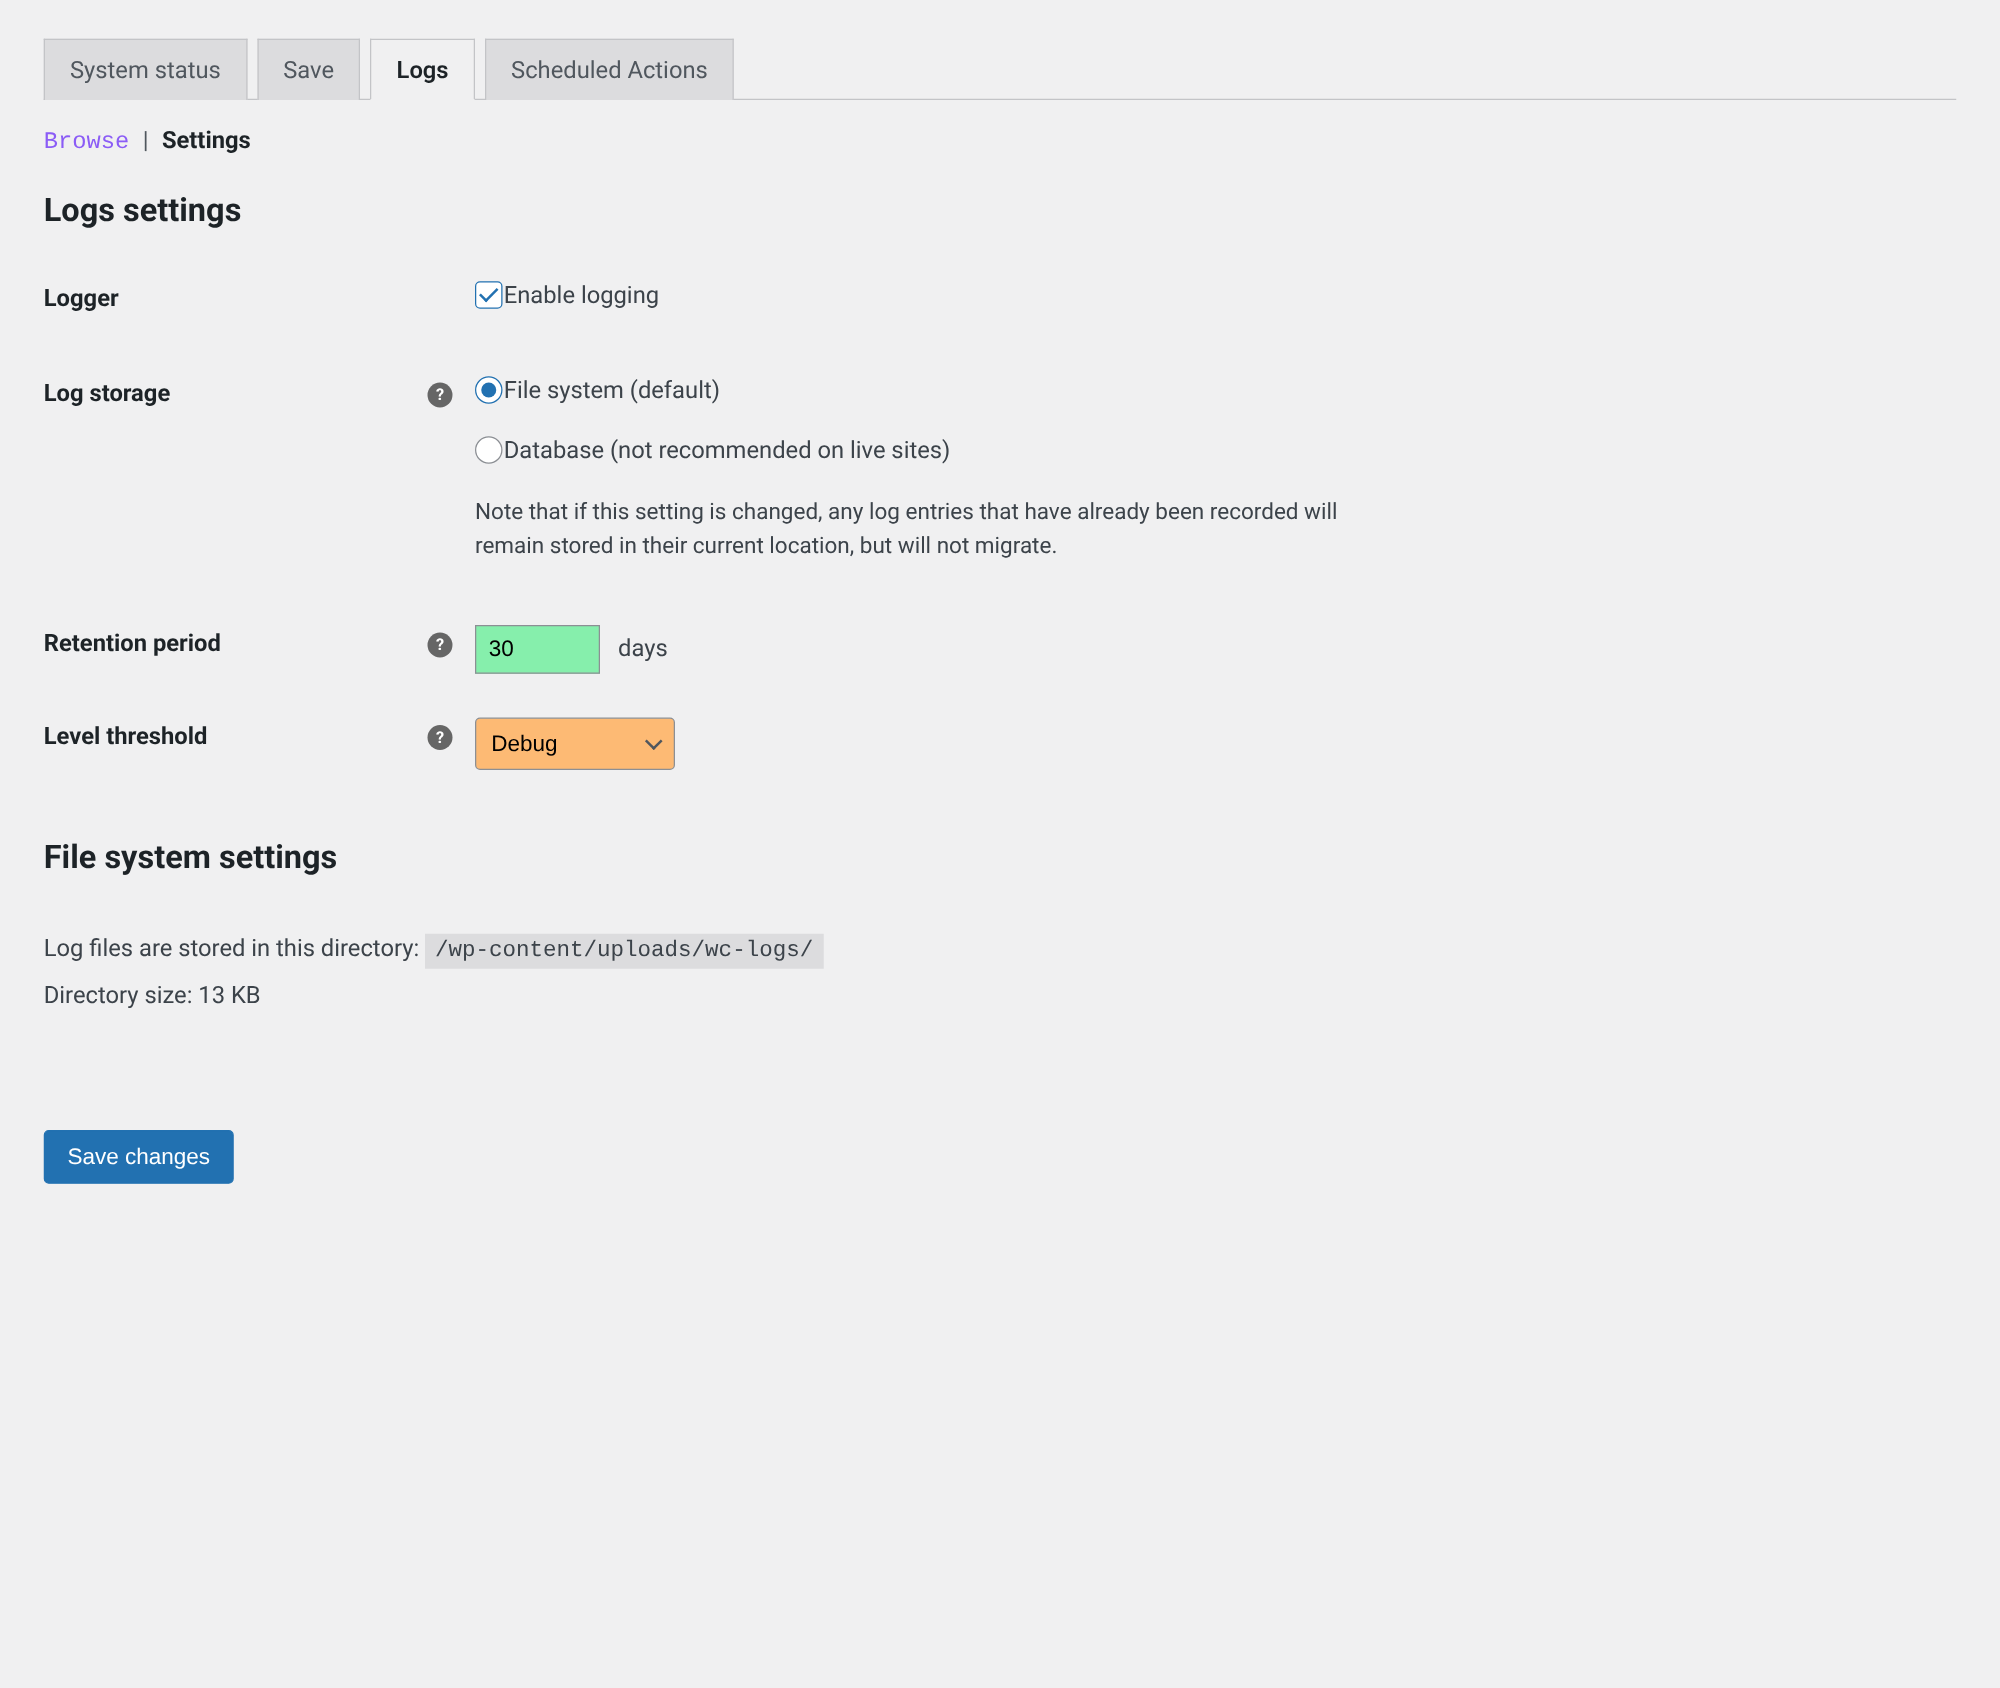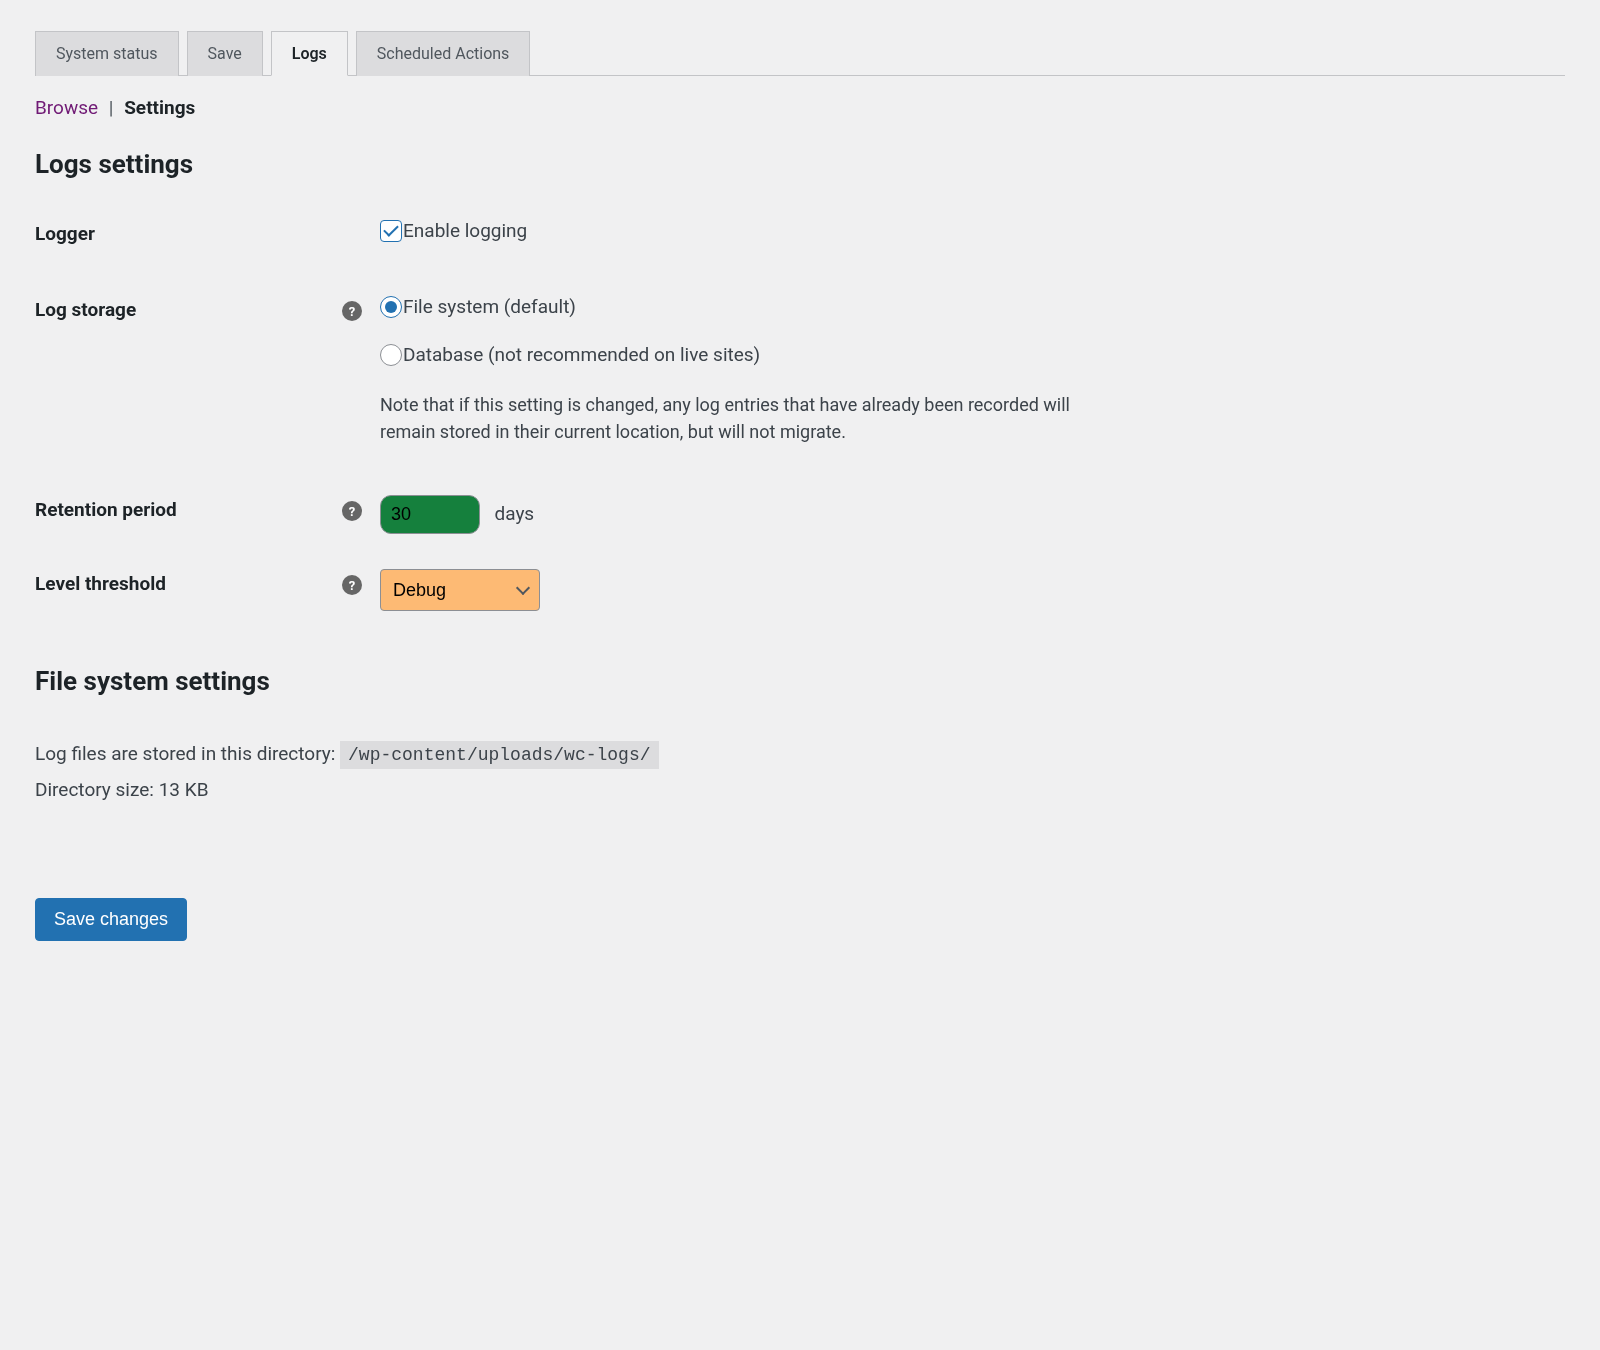--- a/index.html
+++ b/index.html
@@ -19,38 +19,39 @@
       border-bottom: 1px solid #c3c4c7;
       margin-bottom: 20px;
     }
     .tab {
       padding: 12px 20px;
       background: #dcdcde;
       border: 1px solid #c3c4c7;
       border-bottom: none;
       margin-right: 8px;
       color: #50575e;
-      font-size: 16px;
+      font-size: 19px;
       cursor: pointer;
       position: relative;
       bottom: -1px;
     }
     .tab.active {
       background: #f0f0f1;
       border-bottom: 1px solid #f0f0f1;
       color: #1d2327;
       font-weight: 600;
     }
     .subnav {
       margin-bottom: 30px;
       font-size: 19px;
     }
     .subnav a {
-      color: #701a75;
+      color: #8b5cf6;
       text-decoration: none;
+      font-family: Liberation Mono, monospace;
     }
     .subnav .sep {
       color: #50575e;
       margin: 0 6px;
     }
     .subnav .current {
       font-weight: 700;
       color: #1d2327;
     }
     h2 {
@@ -159,23 +160,23 @@
       font-size: 18px;
       color: #3c434a;
       line-height: 1.5;
       margin-top: 20px;
       max-width: 720px;
     }
     input[type="number"] {
       width: 100px;
       padding: 8px 10px;
       border: 1px solid #8c8f94;
-      border-radius: 11px;
-      font-size: 18px;
-      background: #15803d;
+      border-radius: 0;
+      font-size: 18px;
+      background: #86efac;
     }
     .inline-unit {
       margin-left: 10px;
       font-size: 19px;
       color: #3c434a;
     }
     select {
       width: 160px;
       padding: 10px 32px 10px 12px;
       border: 1px solid #8c8f94;

